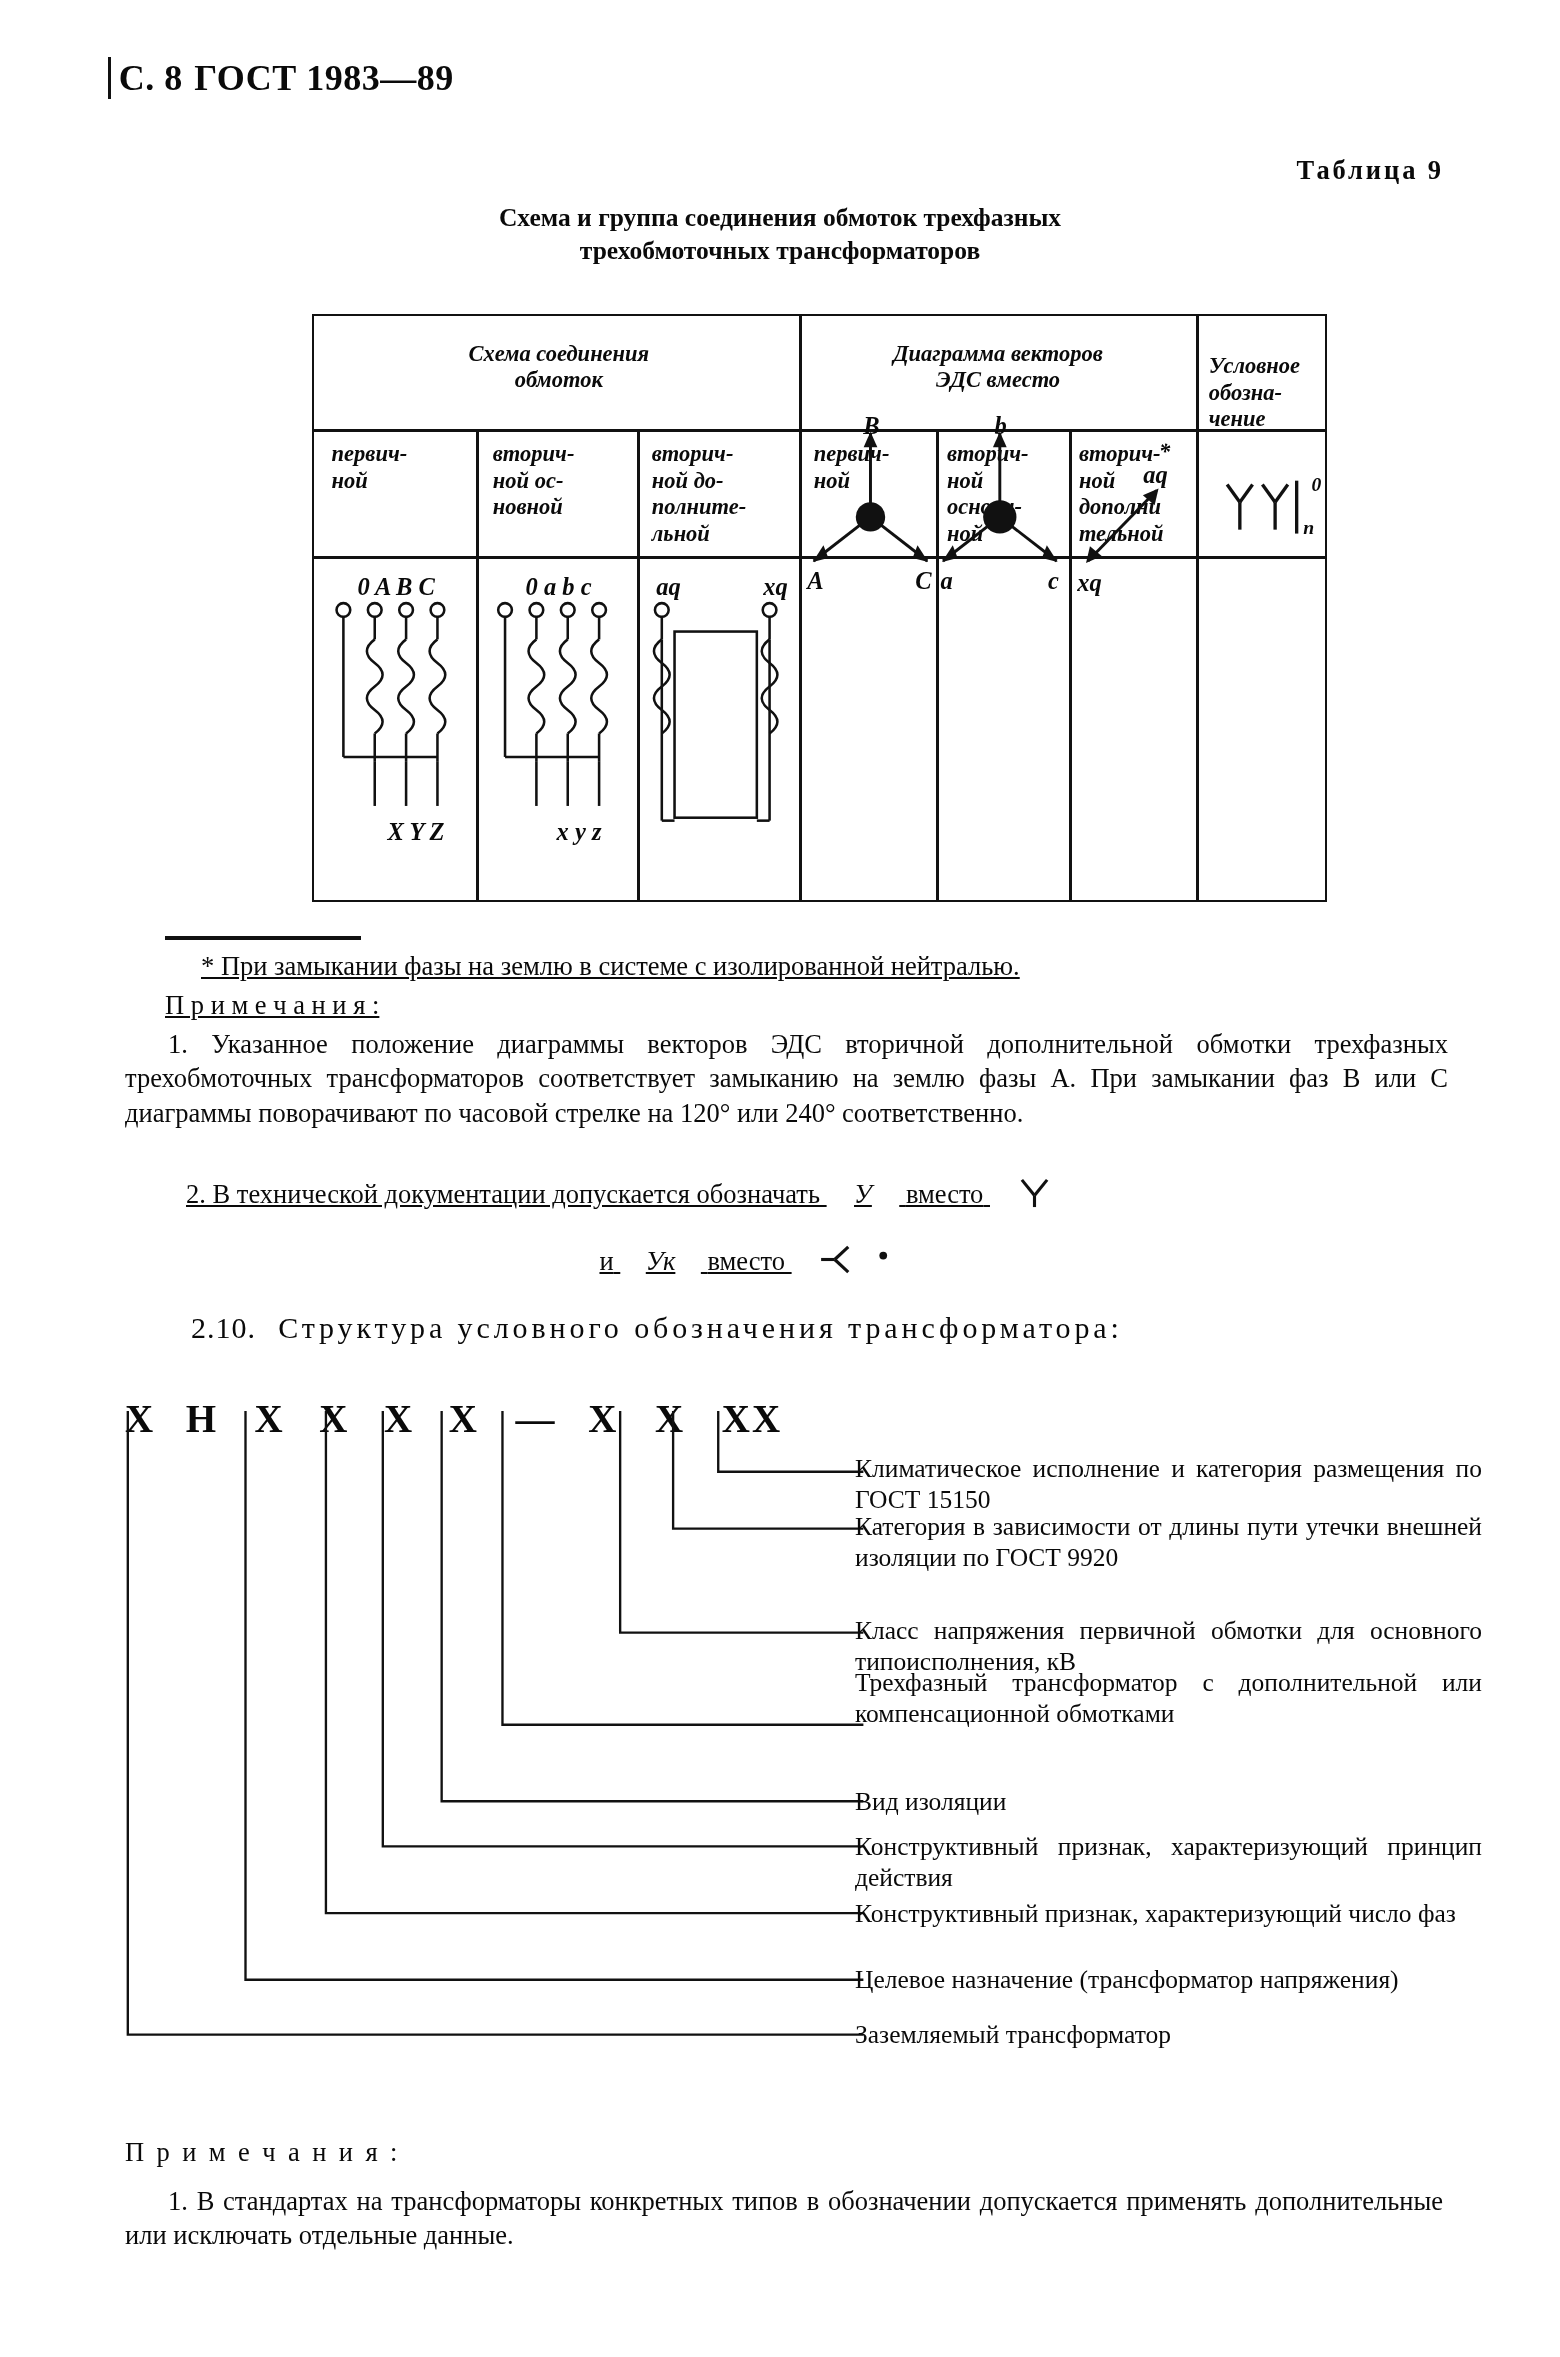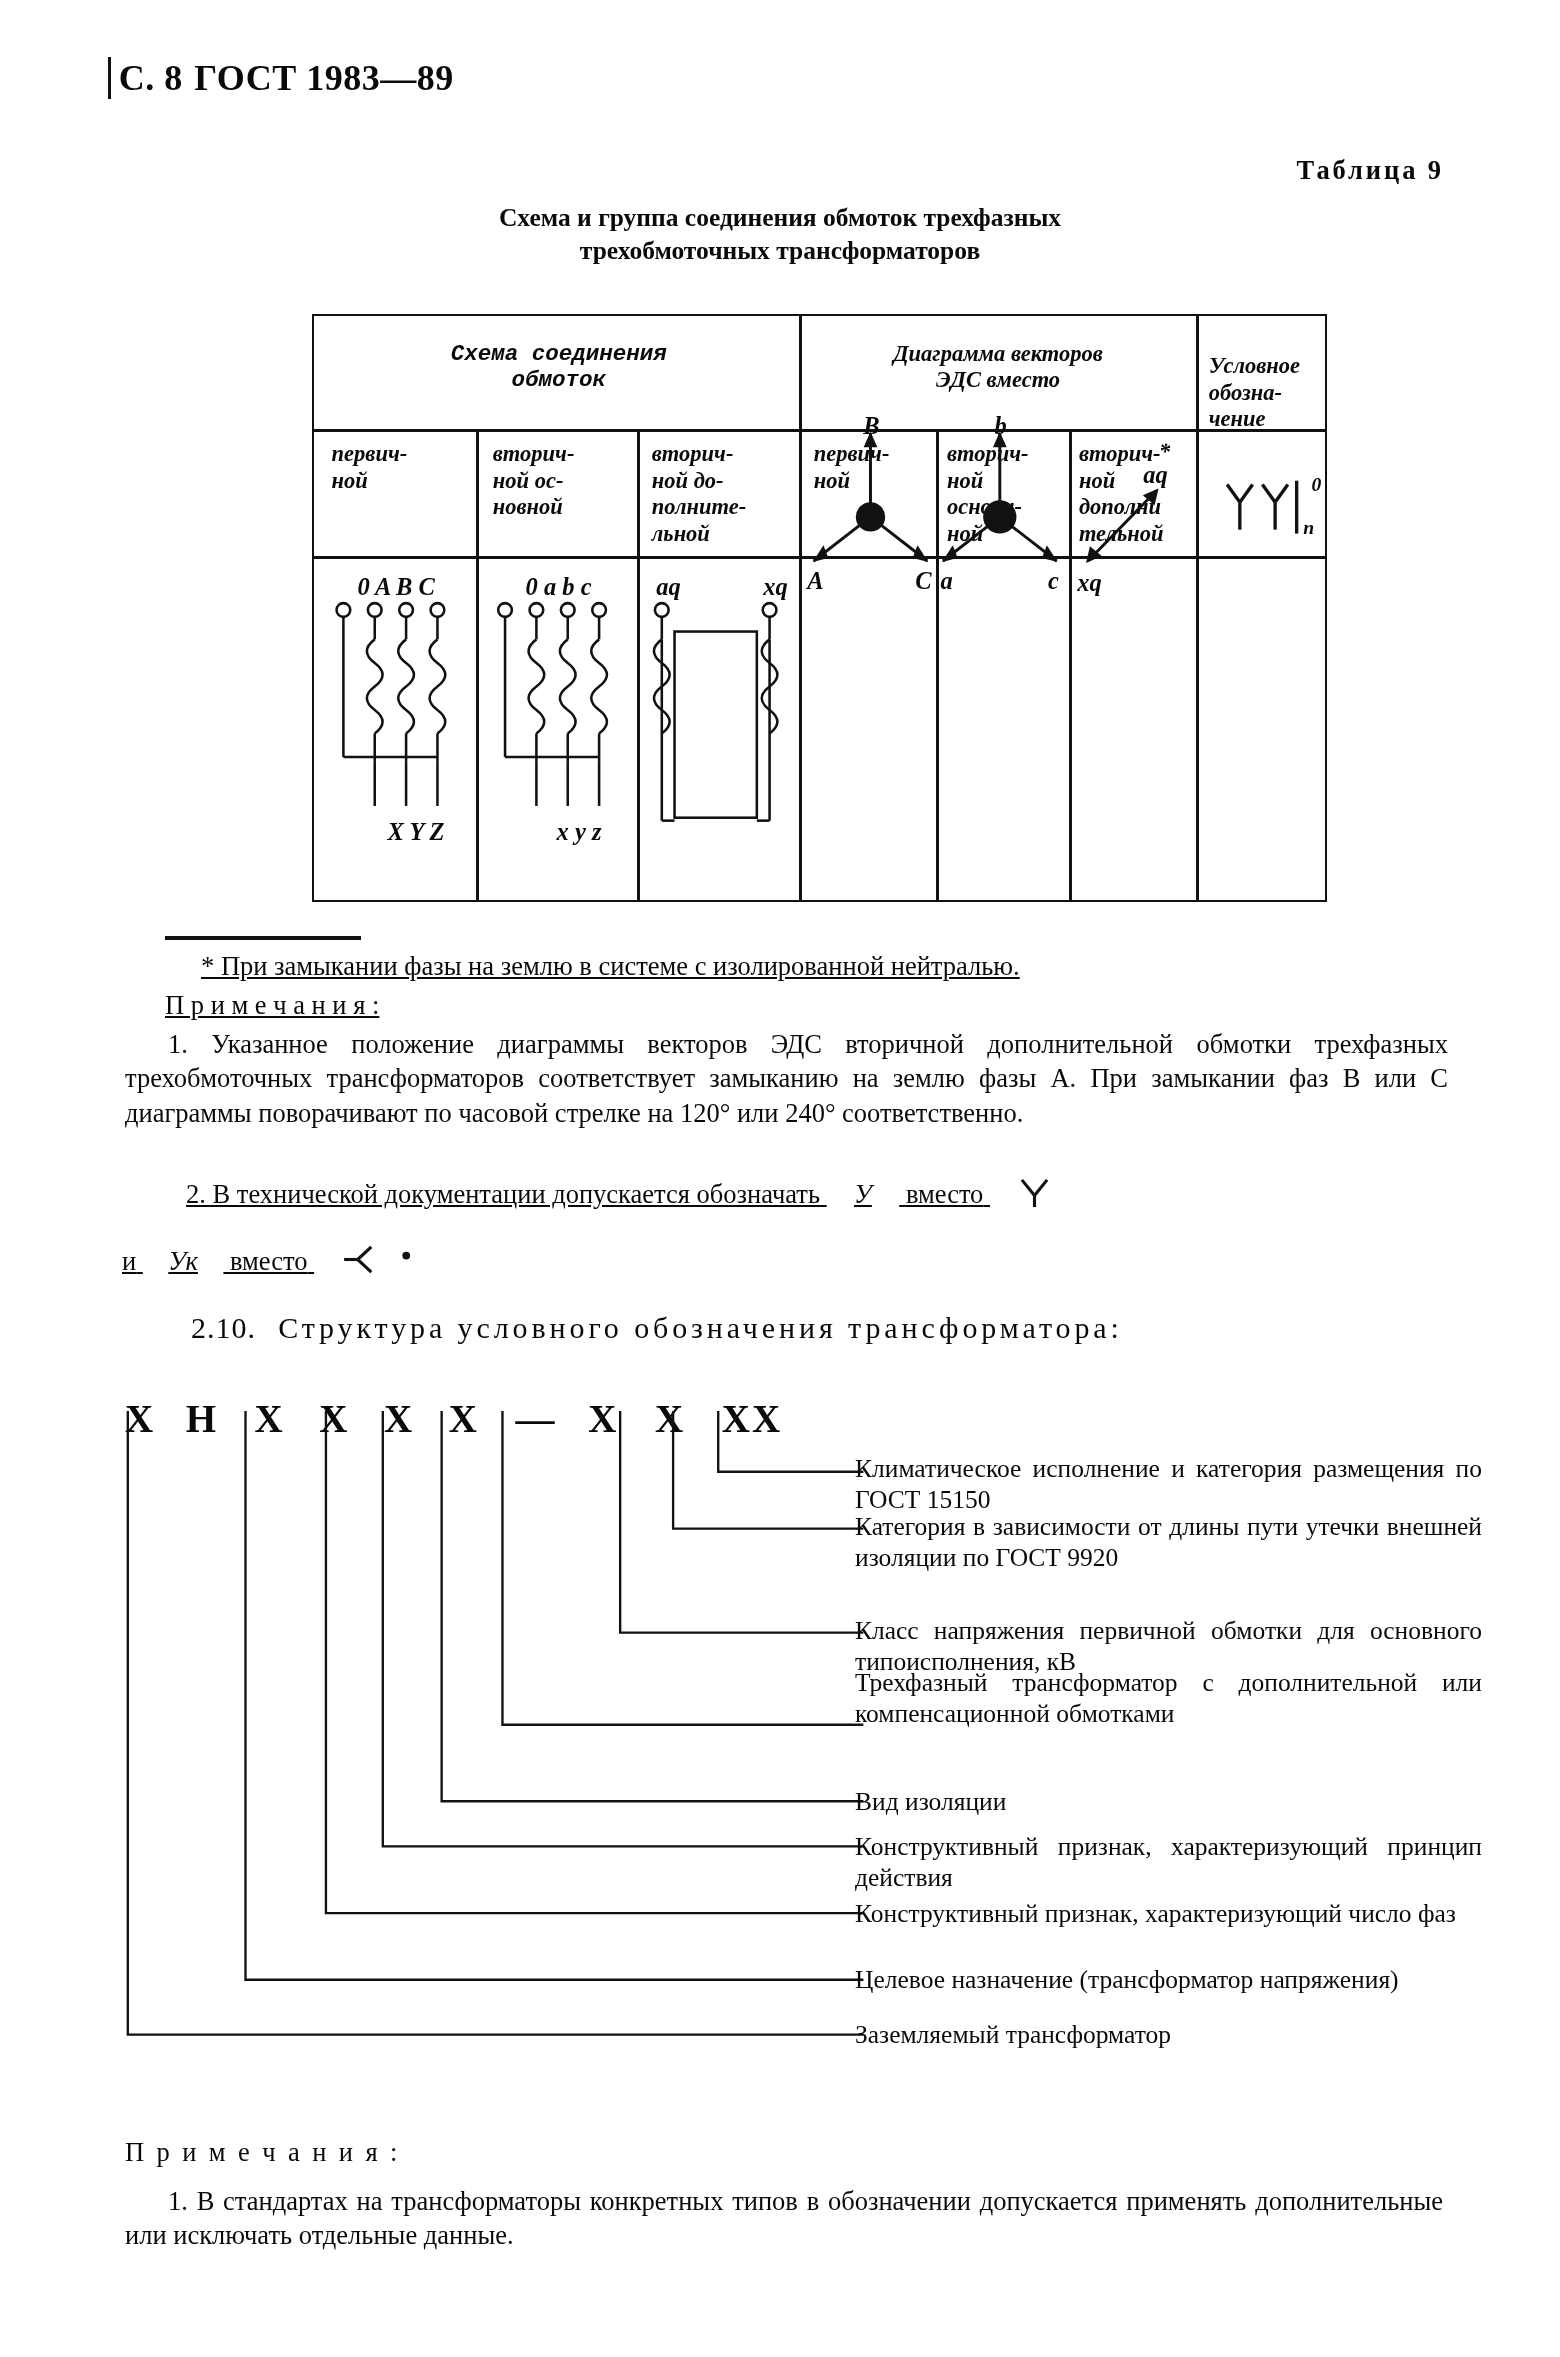--- a/index.html
+++ b/index.html
@@ -203,21 +203,21 @@
     <div class="vline" style="left:162px; top:113px; bottom:0;"></div>
     <div class="vline" style="left:323px; top:113px; bottom:0;"></div>
     <div class="vline" style="left:485px; top:0; bottom:0;"></div>
     <div class="vline" style="left:622px; top:113px; bottom:0;"></div>
     <div class="vline" style="left:755px; top:113px; bottom:0;"></div>
     <div class="vline" style="left:882px; top:0; bottom:0;"></div>
 
     <div class="hline" style="top:113px;"></div>
     <div class="hline" style="top:240px;"></div>
 
-    <div class="hdr-txt" style="left:9.8px; top:24.5px; width:470px;font-family:Liberation Mono, monospace;">
+    <div class="hdr-txt" style="left:9.8px; top:24.5px; width:470px;">
       <span>Схема  соединения</span><br>
       <span>обмоток</span>
     </div>
     <div class="hdr-txt" style="left:490px; top:24.5px; width:388px;">
       <span>Диаграмма векторов</span><br>
       <span>ЭДС вместо</span>
     </div>
     <div class="hdr-txt" style="left:885px; top:37px; width:125px; text-align:left; padding-left:9.8px;">
       <span>Условное</span><br>
       <span>обозна-</span><br>
@@ -386,21 +386,21 @@
     <span>вместо</span>
     <svg width="45" height="33" style="vertical-align:-5.9px; margin-left:21.6px;" viewBox="0 0 46 34">
       <g stroke="#111" stroke-width="3.2" fill="none">
         <line x1="10" y1="4" x2="23" y2="20"></line>
         <line x1="36" y1="4" x2="23" y2="20"></line>
         <line x1="23" y1="20" x2="23" y2="32"></line>
       </g>
     </svg>
   </div>
 
-  <div class="p nojust" style="left:122px; top:1243px; width:784px;">
+  <div class="p nojust" style="left:113px; top:1243px; width:784px;text-align:right;">
     <span>и</span>
     <span class="ital" style="margin:0 25.5px;">Ук</span>
     <span>вместо</span>
     <svg width="78" height="33" style="vertical-align:-5.9px; margin-left:27.4px;" viewBox="0 0 80 34">
       <g stroke="#111" stroke-width="3.2" fill="none">
         <line x1="30" y1="4" x2="16" y2="17"></line>
         <line x1="30" y1="30" x2="16" y2="17"></line>
         <line x1="16" y1="17" x2="2" y2="17"></line>
       </g>
       <circle cx="66" cy="13" r="4" fill="#111"></circle>

